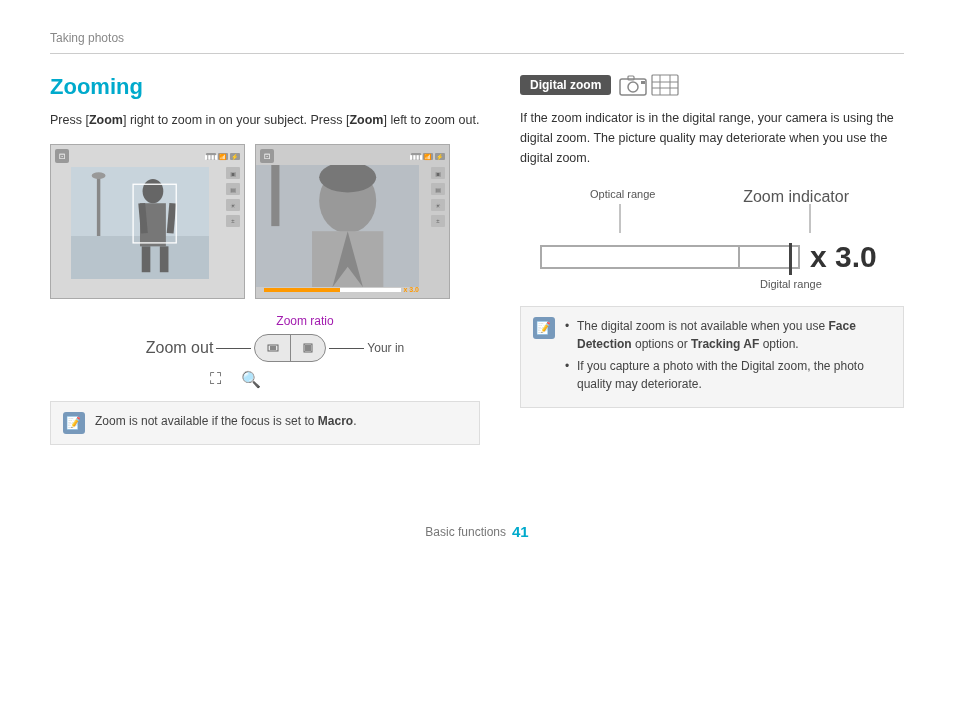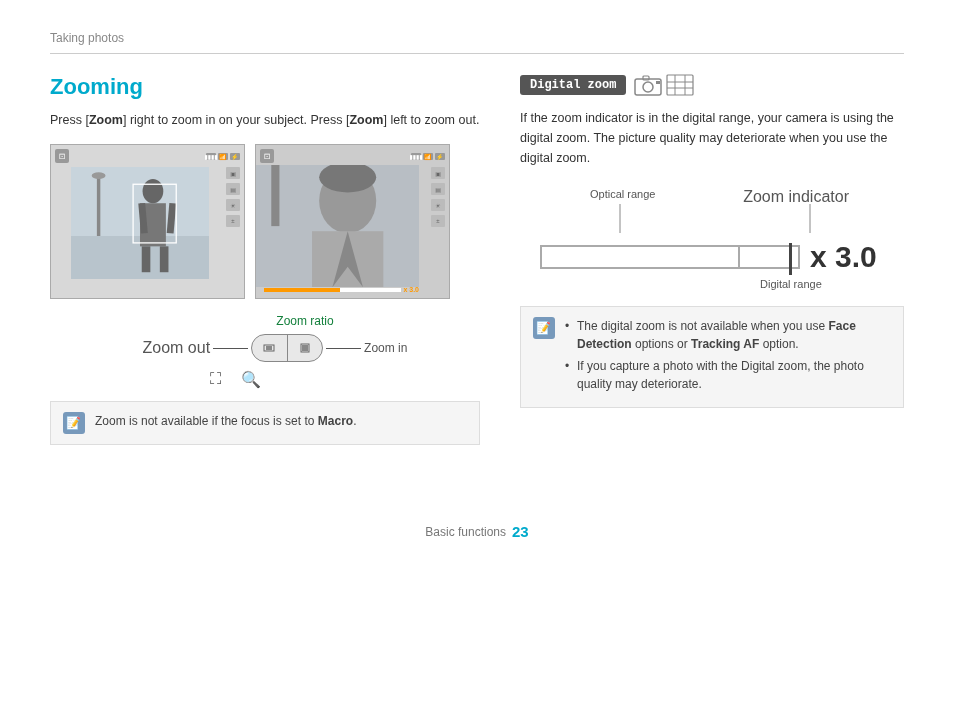--- a/index.html
+++ b/index.html
@@ -120,21 +120,21 @@
       border-radius: 1px;
       font-size: 6px;
       color: #fff;
       display: flex;
       align-items: center;
       justify-content: center;
     }
 
     .zoom-ratio-label {
       font-size: 12px;
-      color: #15803d;
+      color: #a21caf;
       margin-bottom: 6px;
     }
 
     
     .zoom-icons-row {
       display: flex;
       gap: 20px;
       margin-left: 160px;
       margin-top: 6px;
     }
@@ -174,21 +174,20 @@
       color: #444;
       line-height: 1.5;
     }
 
     
     .digital-zoom-header {
       display: flex;
       align-items: center;
       gap: 8px;
       margin-bottom: 12px;
-      font-family: Liberation Mono, monospace;
     }
 
     .digital-zoom-badge {
       background: #555;
       color: #fff;
       font-size: 12px;
       font-weight: bold;
       padding: 3px 10px;
       border-radius: 3px;
     }
@@ -403,21 +402,21 @@
           </div>
           <div style="flex:1;display:flex;align-items:center;justify-content:center;font-size:11px;color:#555;">
             <svg width="12" height="10" viewBox="0 0 12 10">
                 <rect x="2" y="1" width="8" height="8" fill="none" stroke="#666" stroke-width="1"></rect>
                 <rect x="3" y="2" width="6" height="6" fill="#888"></rect>
               </svg>
           </div>
         </div>
 
         <div style="width:35px;height:1px;background:#555;margin:0 3px;"></div>
-        <span style="font-size:12px;color:#555;">Zoom in</span>
+        <span style="font-size:12px;color:#555;">Your in</span>
       </div>
 
       <div class="zoom-icons-row">
         <span class="zoom-icon-sym">⛶</span>
         <span class="zoom-icon-sym">🔍</span>
       </div>
 
       <div class="note-box">
         <div class="note-icon">📝</div>
         <div class="note-text">
@@ -491,16 +490,16 @@
           </li>
           <li>If you capture a photo with the Digital zoom, the photo quality may deteriorate.</li>
         </ul>
       </div>
 
     </div>
   </div>
 
   <div class="page-footer">
     <span class="footer-text">Basic functions</span>
-    <span class="footer-page-num">23</span>
+    <span class="footer-page-num">41</span>
   </div>
 
 </div>
 
 </body></html>

